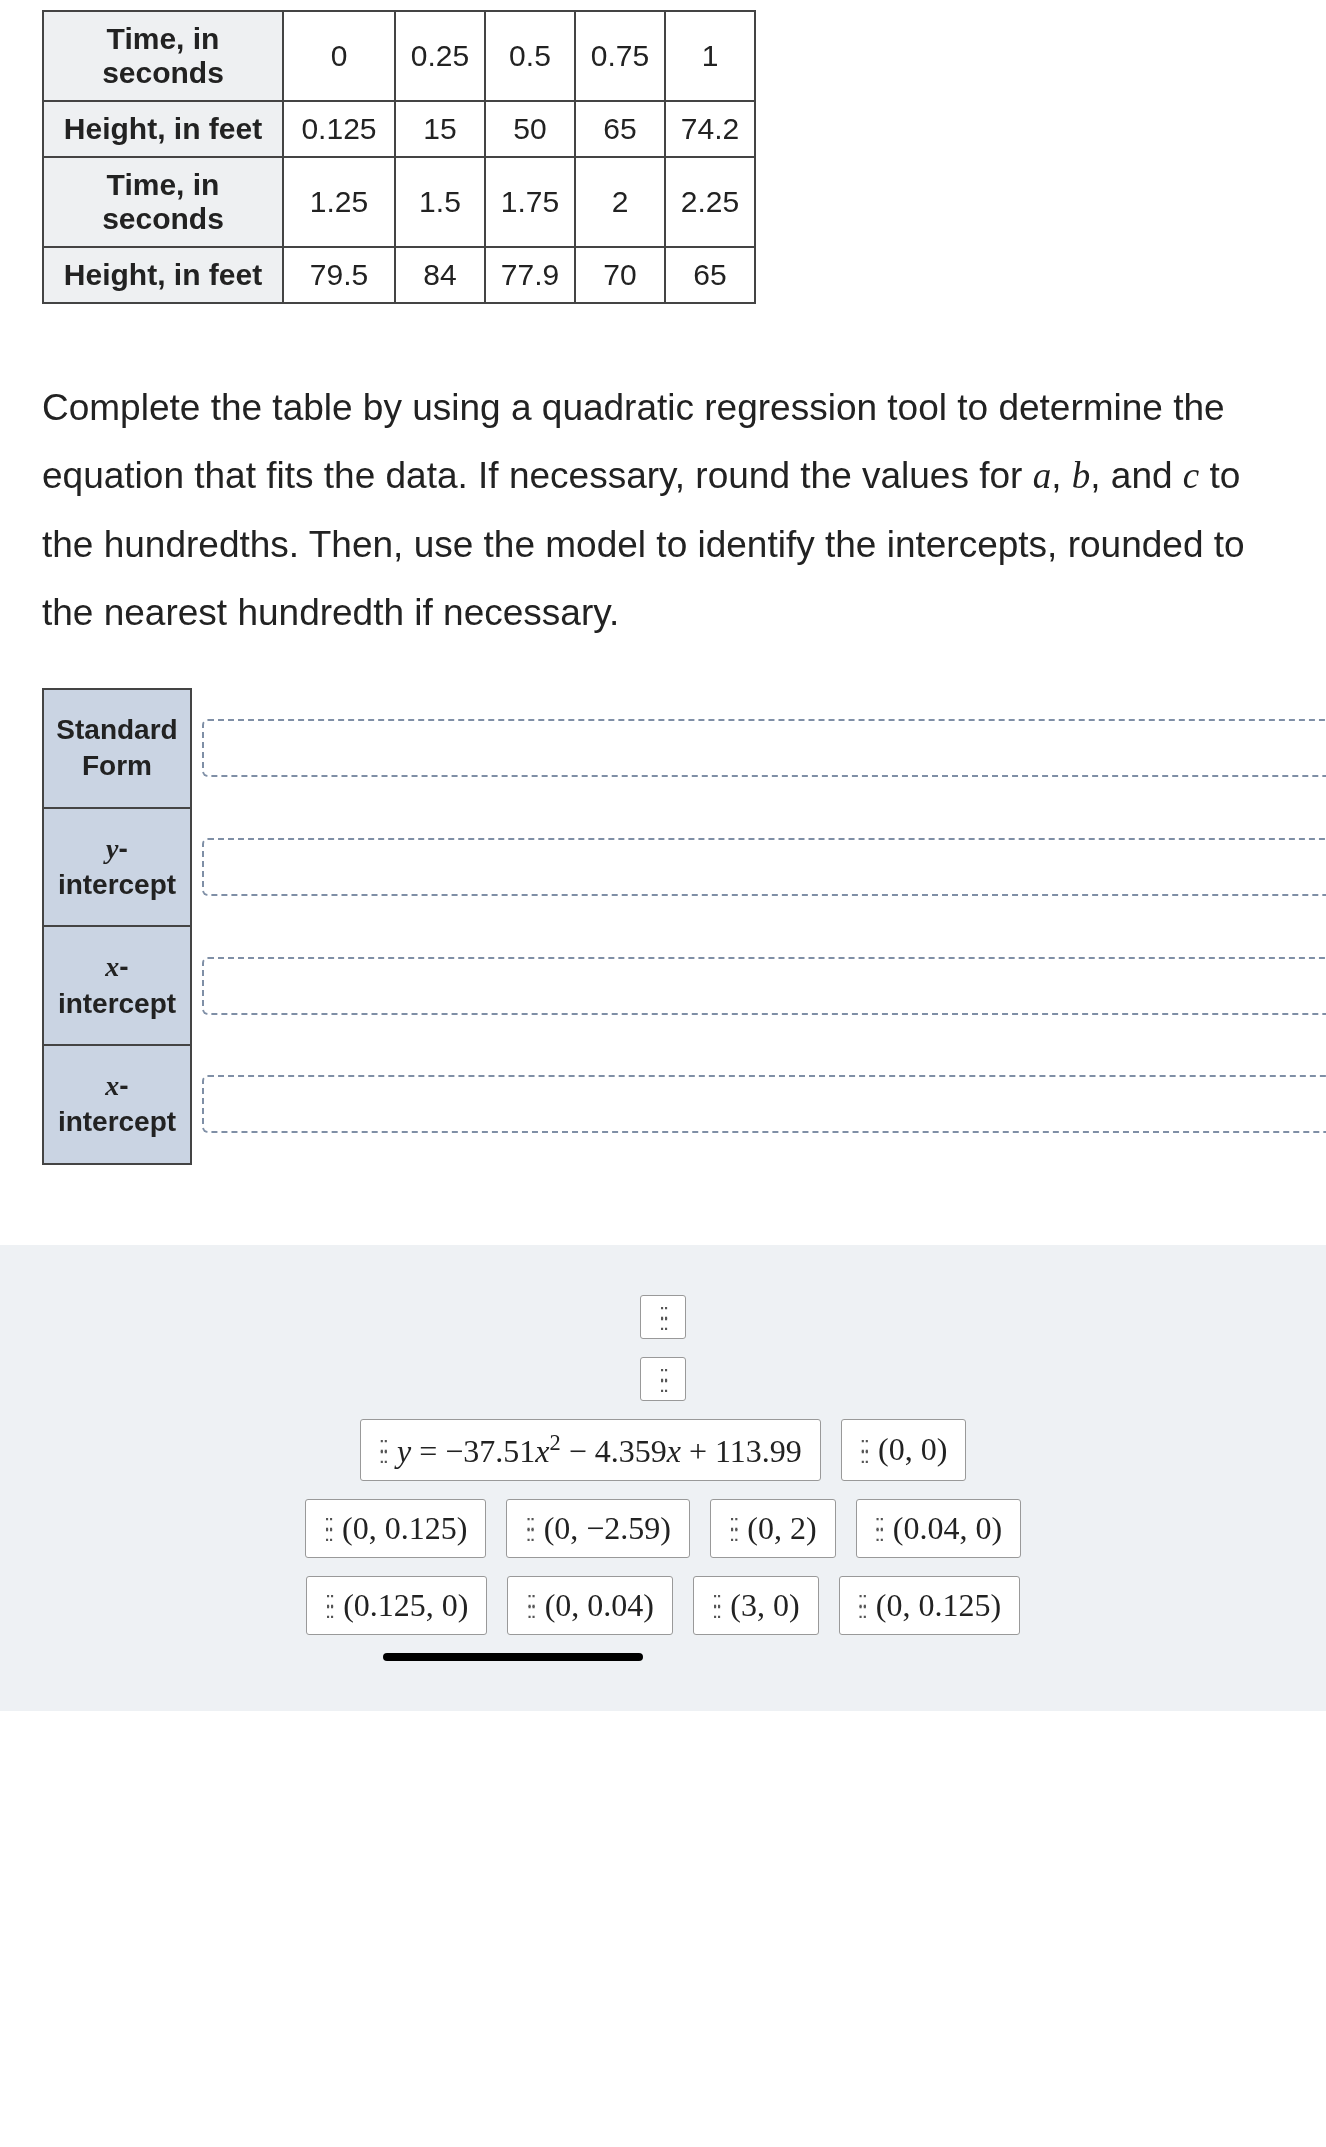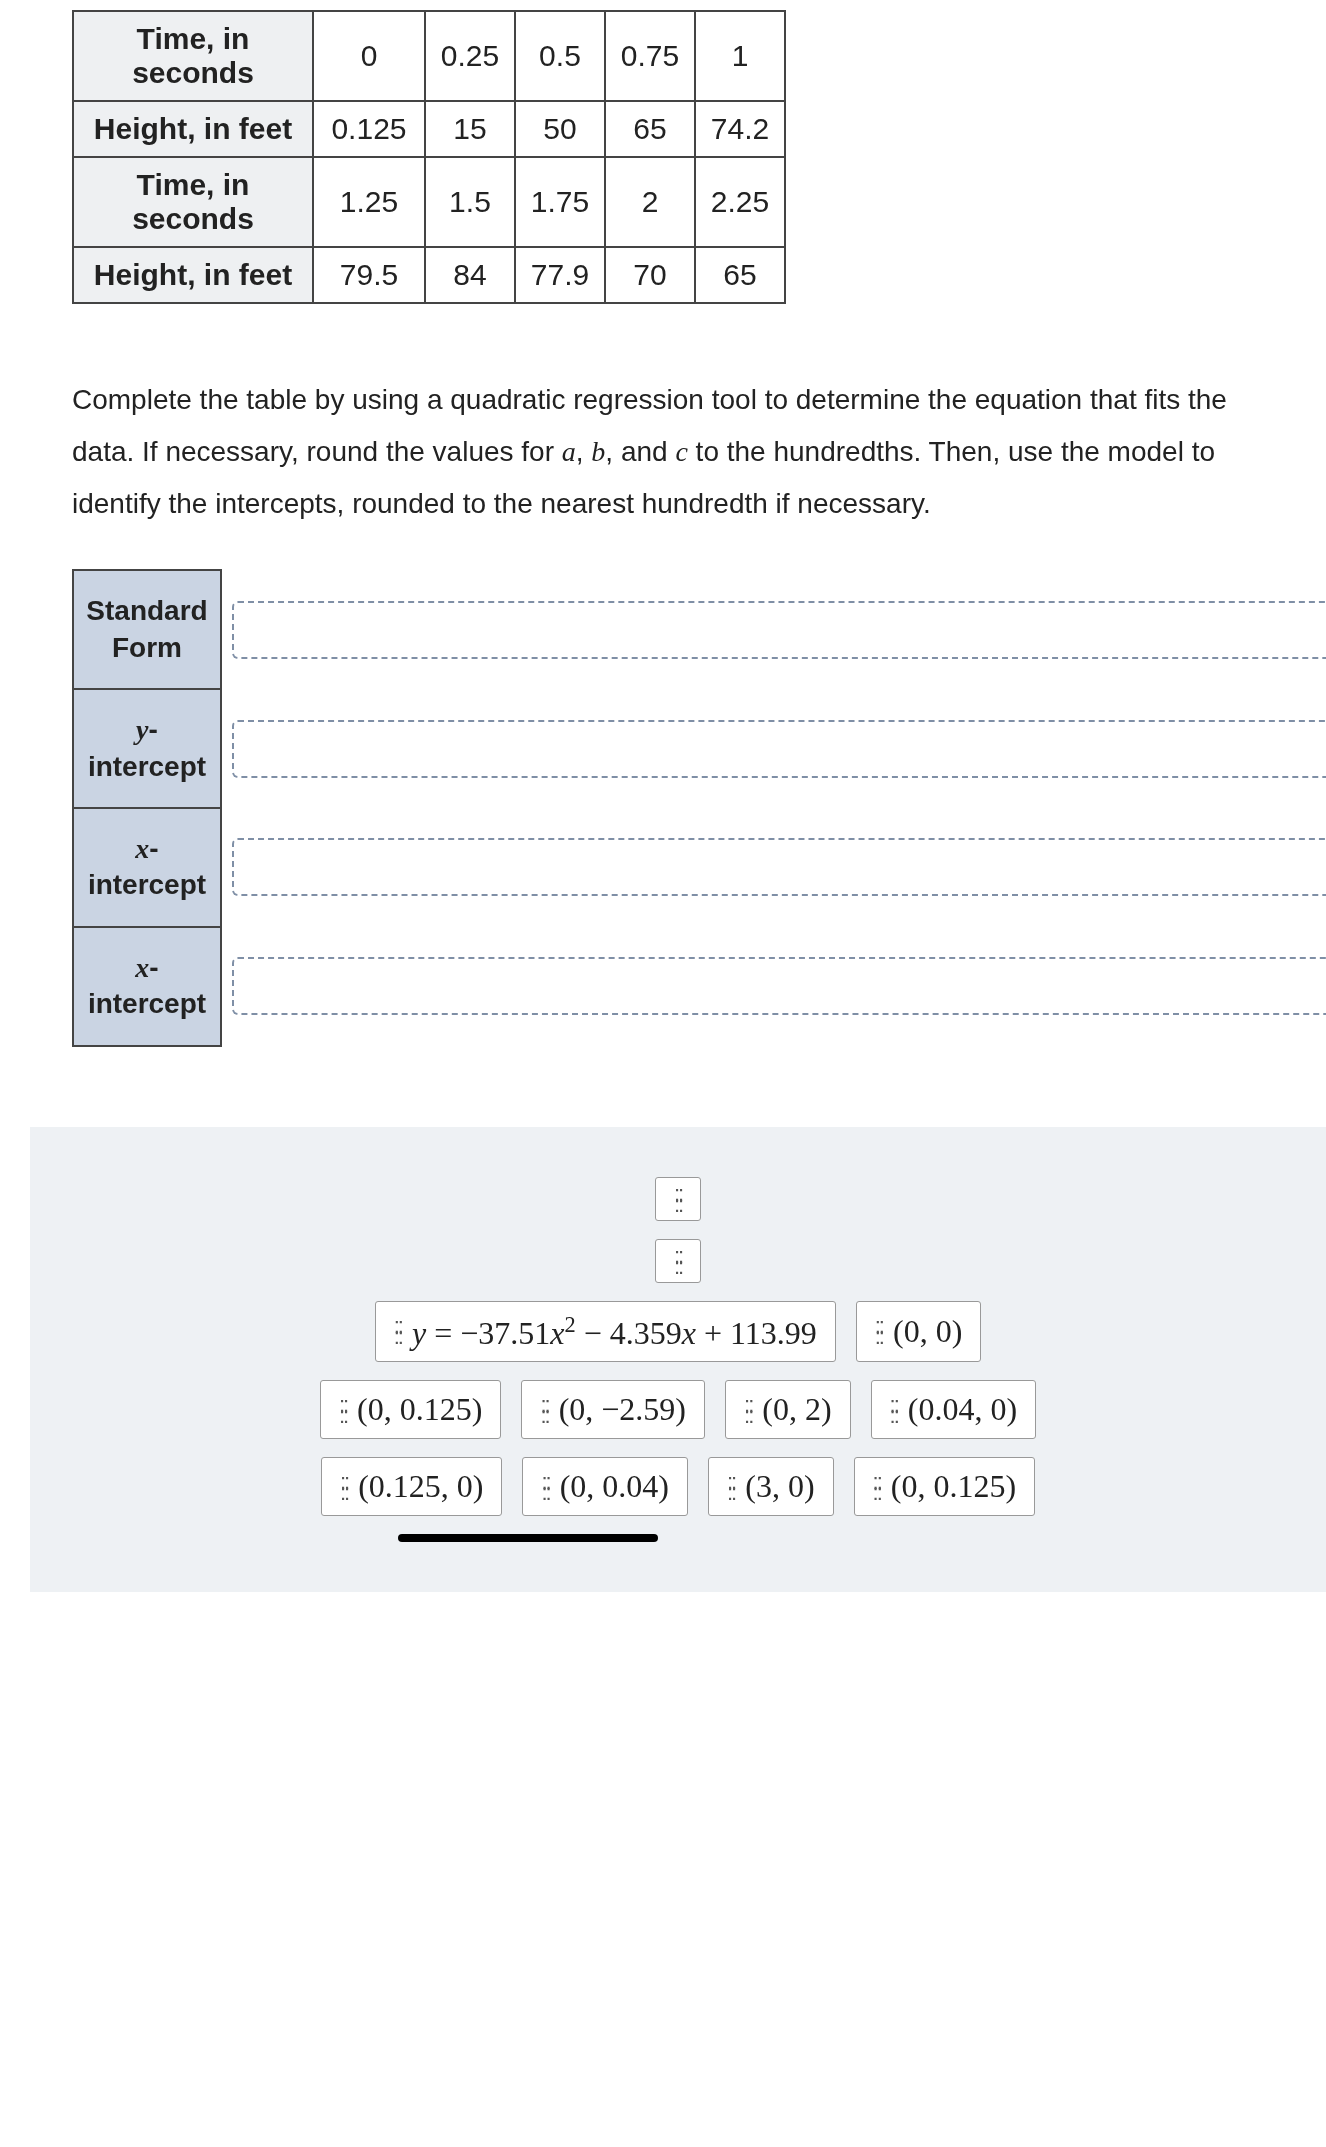--- a/index.html
+++ b/index.html
@@ -5,21 +5,21 @@
   * { box-sizing: border-box; }
   body {
     margin: 0;
     padding: 0;
     font-family: -apple-system, BlinkMacSystemFont, "Segoe UI", Helvetica, Arial, sans-serif;
     font-size: 30px;
     color: #222;
     background: #fff;
     width: 1326px;
   }
-  .content { padding: 0; margin-left: 30px; }
+  .content { padding: 0; }
 
   
   .data-table {
     border-collapse: collapse;
     margin: 10px 0 0 42px;
     width: 714px;
   }
   .data-table td, .data-table th {
     border: 2px solid #444;
     text-align: center;
@@ -28,21 +28,21 @@
   }
   .data-table th {
     background: #eef0f2;
     font-weight: 700;
   }
 
   
   .instructions {
     margin: 70px 42px 40px 42px;
     line-height: 1.85;
-    font-size: 28px;
+    font-size: 37px;
   }
   .mi { font-family: "Times New Roman", serif; font-style: italic; }
 
   
   .answer-table {
     border-collapse: collapse;
     margin: 0 0 0 42px;
     width: 1304px;
   }
   .answer-table td { border: 2px solid #444; vertical-align: middle; }

